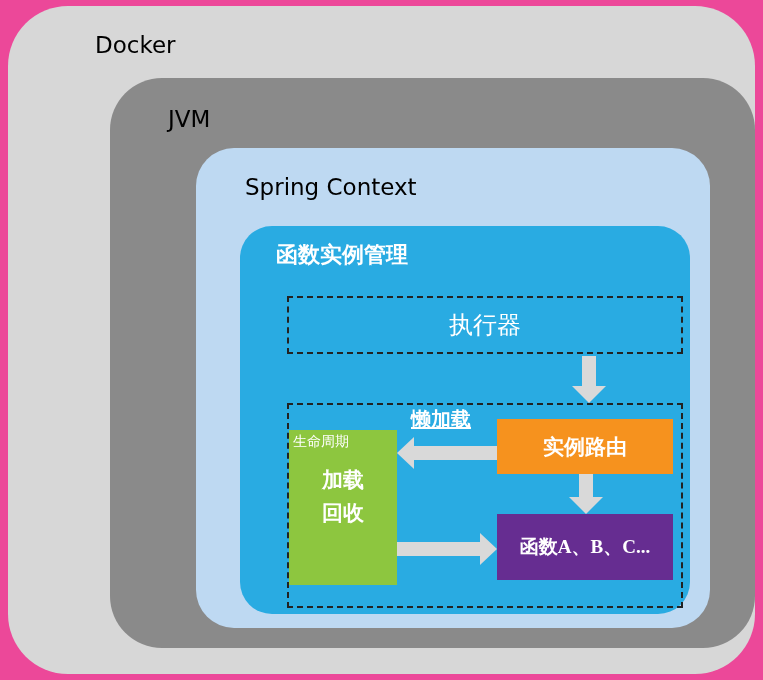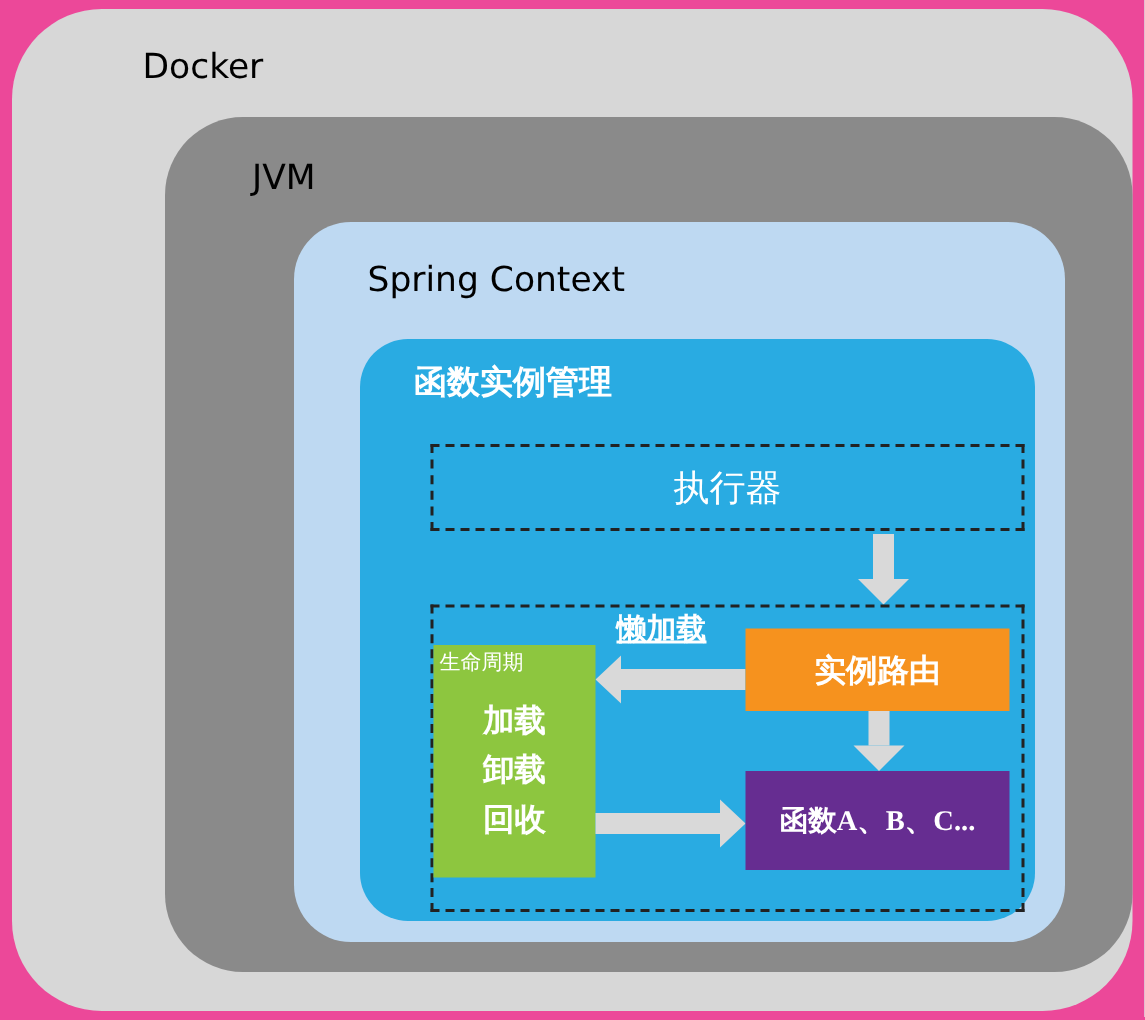--- a/index.html
+++ b/index.html
@@ -168,21 +168,20 @@
 
           <div class="arrow-h arrow-lazy">
             <div class="head-left"></div>
             <div class="shaft"></div>
           </div>
 
           <div class="node lifecycle-box" style="background-color: rgb(141, 198, 63);">
             <div class="lifecycle-title">生命周期</div>
             <div class="lifecycle-lines">
               <div class="lifecycle-line">加载</div>
-              <div class="lifecycle-line">卸载</div>
               <div class="lifecycle-line">回收</div>
             </div>
           </div>
 
           <div class="node router-box" style="background-color: rgb(246, 146, 30);">
             <span class="router-label">实例路由</span>
           </div>
 
           <div class="arrow-v arrow-router-down">
             <div class="shaft"></div>

